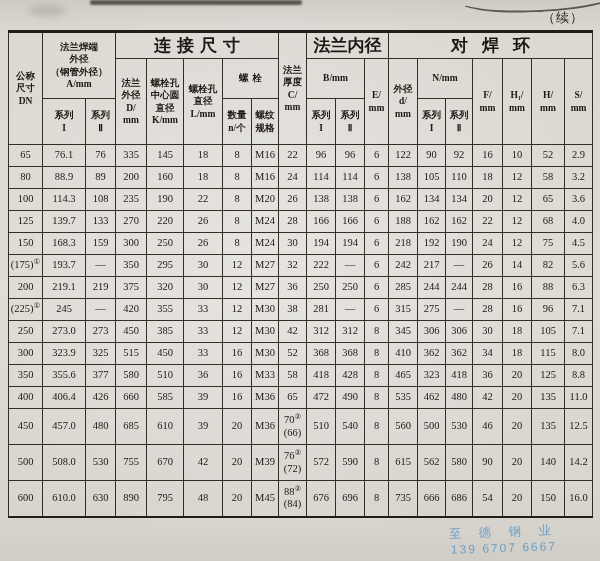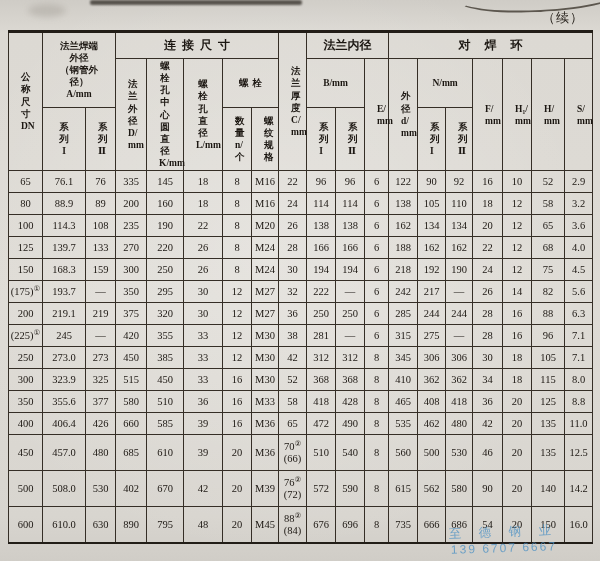--- a/index.html
+++ b/index.html
@@ -40,23 +40,23 @@
     border-collapse:collapse; table-layout:fixed;
     border:1.5px solid #2a241d; border-top:3px solid #221d17; border-bottom:2.5px solid #221d17;
   }
   th,td{
     border:1px solid #352e26;
     text-align:center; vertical-align:middle;
     color:#1c1712;
   }
   th{
     font-weight:bold; font-size:9.5px; line-height:1.28;
-    white-space:pre-line; padding:1px 12px;
-  }
-  th.grp{ font-size:12px; }
+    white-space:pre-line; padding:1px 0;font-family:Liberation Serif, serif;
+  }
+  th.grp{ font-size:17px; }
   th.sp1{ letter-spacing:6px; text-indent:6px; }
   th.sp2{ letter-spacing:14px; text-indent:14px; }
   th.sp3{ letter-spacing:4px; text-indent:4px; }
   tr.hr1{ height:27px; }
   tr.hr2{ height:40px; }
   tr.hr3{ height:46px; }
   tbody tr{ height:22px;padding-left:43px; }
   tbody tr.tall{ height:36px; }
   td{ font-size:10.5px; line-height:1.15; padding:0; }
   sup.circ{ font-size:7.5px; line-height:0; vertical-align:super; }
@@ -392,21 +392,21 @@
           <td>580</td>
           <td>510</td>
           <td>36</td>
           <td>16</td>
           <td>M33</td>
           <td>58</td>
           <td>418</td>
           <td>428</td>
           <td>8</td>
           <td>465</td>
-          <td>408</td>
+          <td>323</td>
           <td>418</td>
           <td>36</td>
           <td>20</td>
           <td>125</td>
           <td>8.8</td>
         </tr>
         <tr>
           <td>400</td>
           <td>406.4</td>
           <td>426</td>
@@ -445,21 +445,21 @@
           <td>530</td>
           <td>46</td>
           <td>20</td>
           <td>135</td>
           <td>12.5</td>
         </tr>
         <tr class="tall">
           <td>500</td>
           <td>508.0</td>
           <td>530</td>
-          <td>402</td>
+          <td>755</td>
           <td>670</td>
           <td>42</td>
           <td>20</td>
           <td>M39</td>
           <td>76<sup class="circ">②</sup><br>(72)</td>
           <td>572</td>
           <td>590</td>
           <td>8</td>
           <td>615</td>
           <td>562</td>

